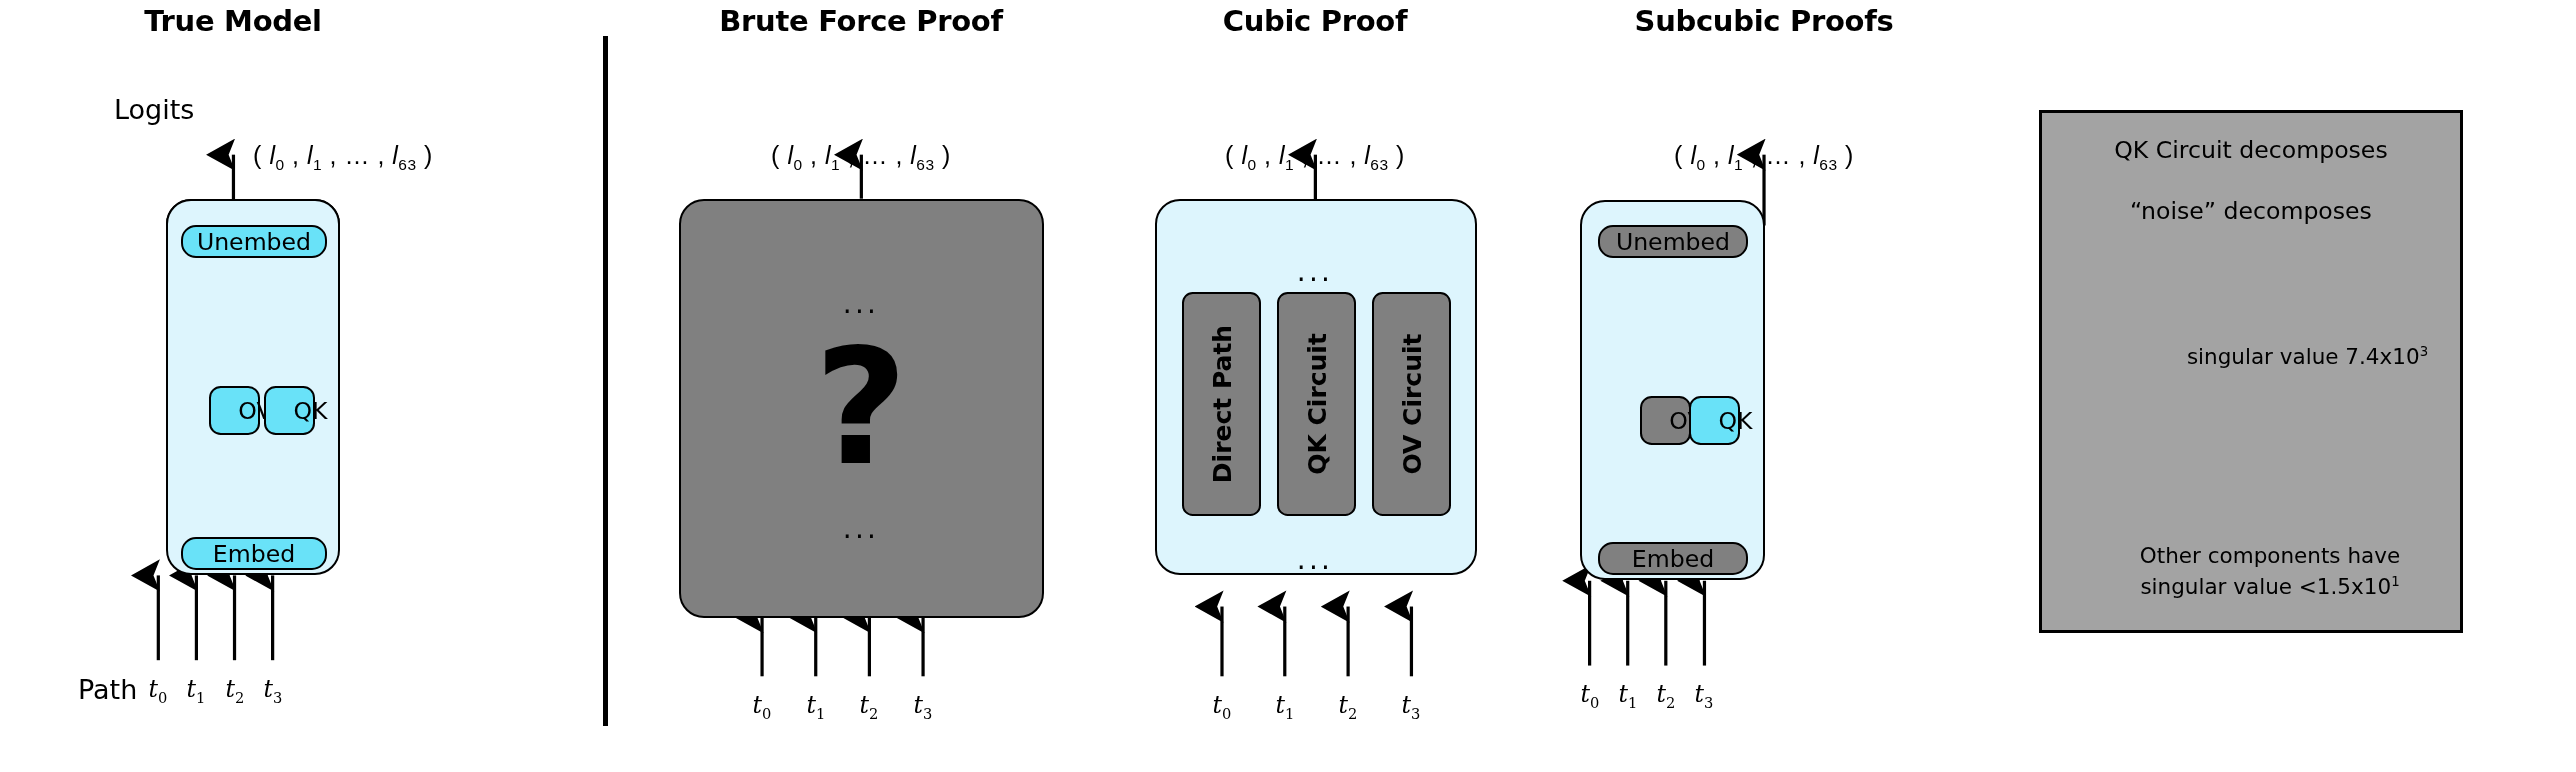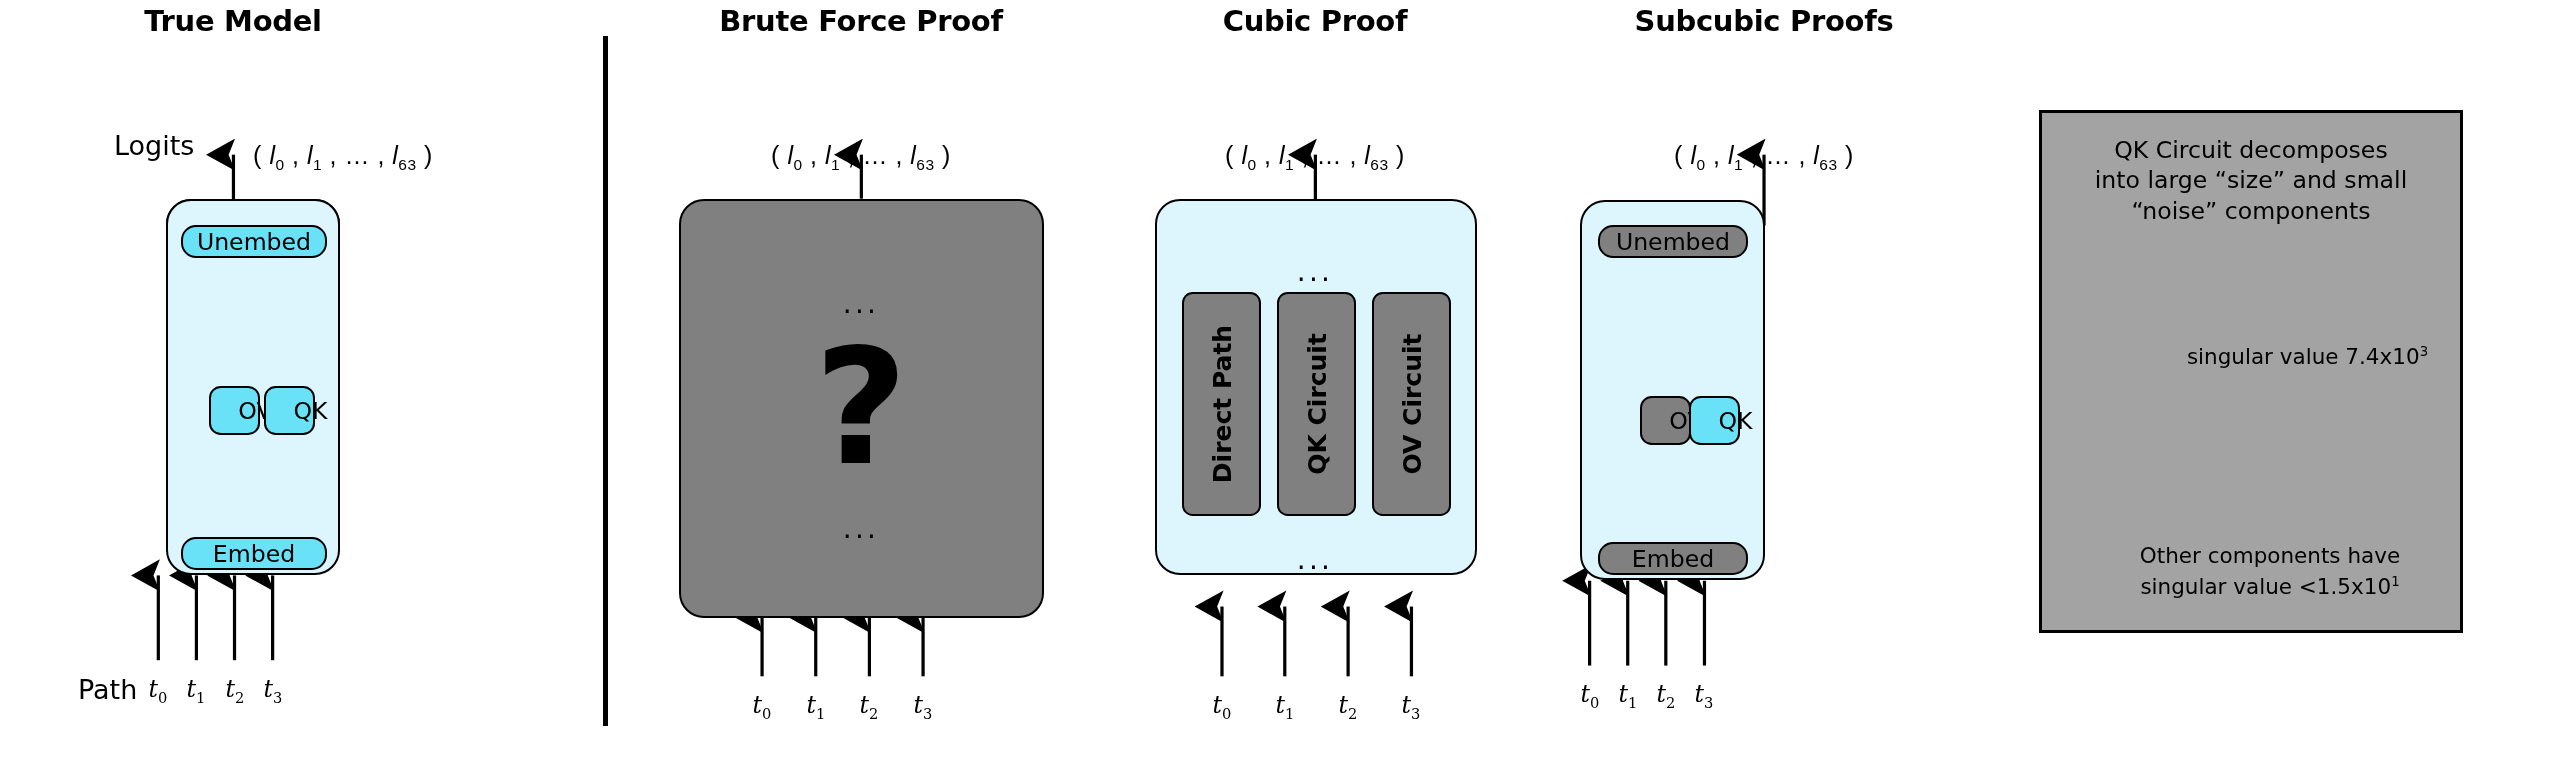--- a/index.html
+++ b/index.html
@@ -140,21 +140,21 @@
       <line x1="3985" y1="905" x2="3905" y2="938" stroke="#8c8c8c" stroke-width="14"></line>
       <path d="M3862,953 L3917,906 L3925,960 Z" fill="#8c8c8c"></path>
       <line x1="3985" y1="905" x2="4062" y2="945" stroke="#8c8c8c" stroke-width="14"></line>
       <path d="M4108,968 L4048,968 L4064,916 Z" fill="#8c8c8c"></path>
       <circle cx="3985" cy="905" r="15" fill="#000"></circle>
     </g>
   </svg>
 
   <div class="panel-title" style="left:233px;top:4.3px;">True Model</div>
 
-  <div class="logits-label" style="left:114px;top:94px;margin-top:36px;">Logits</div>
+  <div class="logits-label" style="left:114px;top:94px;">Logits</div>
 
   <div class="logit-tuple" style="left:343px;top:97px;"><span class="paren">(&nbsp;</span>l<sub>0</sub><span class="paren">&nbsp;,&nbsp;</span>l<sub>1</sub><span class="paren">&nbsp;, … ,&nbsp;</span>l<sub>63</sub><span class="paren">&nbsp;)</span></div>
 
   <div class="outer-box outer-cyan" style="left:166px;top:199px;width:174px;height:177px;"></div>
   <div class="outer-box outer-cyan" style="left:166px;top:199px;width:174px;height:376px;"></div>
 
   <div class="node node-cyan" style="left:181px;top:225px;width:146px;height:33px;">
     <span>Unembed</span>
   </div>
   <div class="node node-cyan node-sm" style="left:209px;top:386px;width:51px;height:49px;">
@@ -237,22 +237,21 @@
   </div>
 
   <div class="tok" style="left:1590px;top:680px;">t<sub>0</sub></div>
   <div class="tok" style="left:1628px;top:680px;">t<sub>1</sub></div>
   <div class="tok" style="left:1666px;top:680px;">t<sub>2</sub></div>
   <div class="tok" style="left:1704px;top:680px;">t<sub>3</sub></div>
 
   <div class="legend" style="left:2039px;top:110px;width:424px;height:523px;">
 
     <div class="legend-text" style="top:21.5px;">QK Circuit decomposes</div>
-    <div class="legend-text" style="top:52px;">into large “size” and small</div>
-    <div class="legend-text" style="top:83px;">“noise” components</div>
+    <div class="legend-text" style="top:83px;">“noise” decomposes</div>
 
     <div class="legend-text2" style="top:230px;left:115px;width:301px;"><span>singular value 7.4x10</span><sup>3</sup></div>
 
     <div class="legend-text3" style="top:429px;">Other components have</div>
     <div class="legend-text3" style="top:460px;"><span>singular value &lt;1.5x10</span><sup>1</sup></div>
   </div>
 
 </div>
 
 

